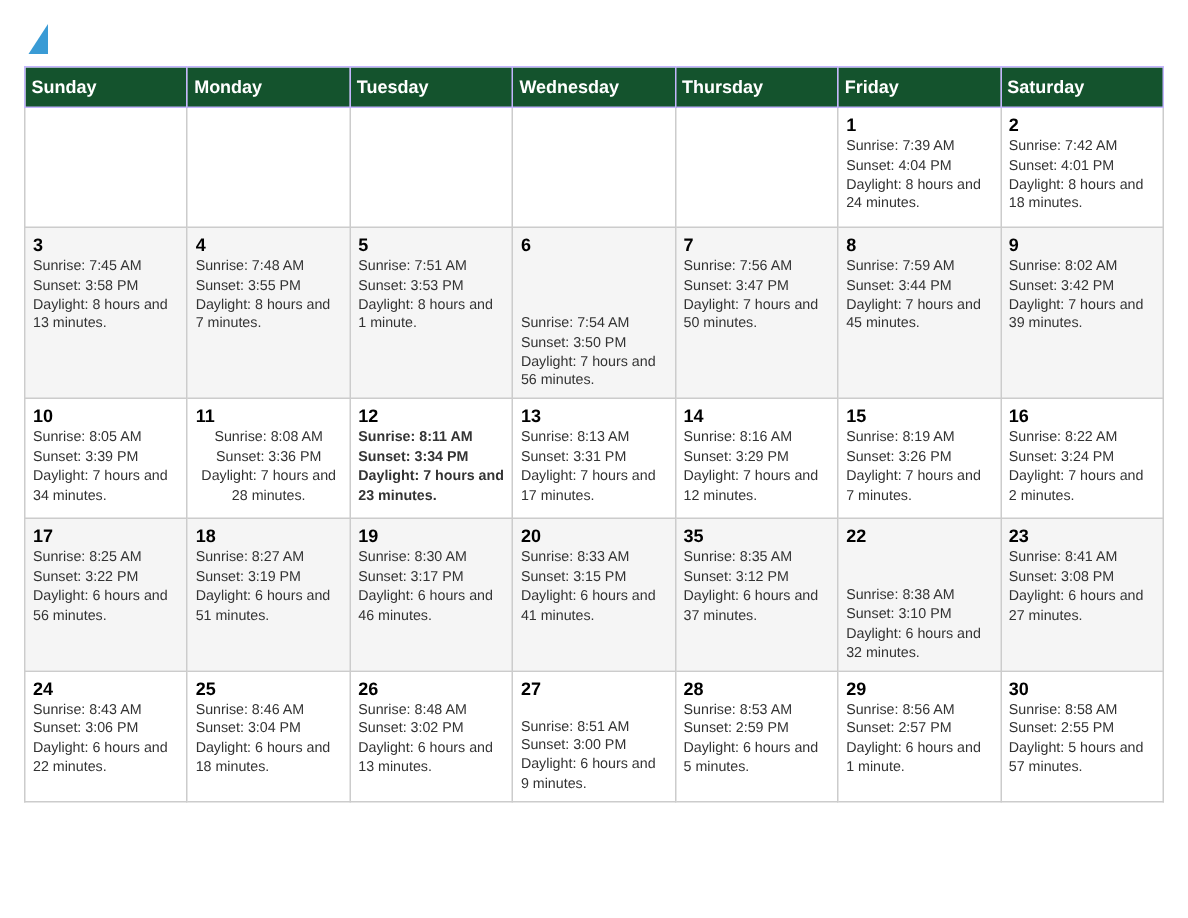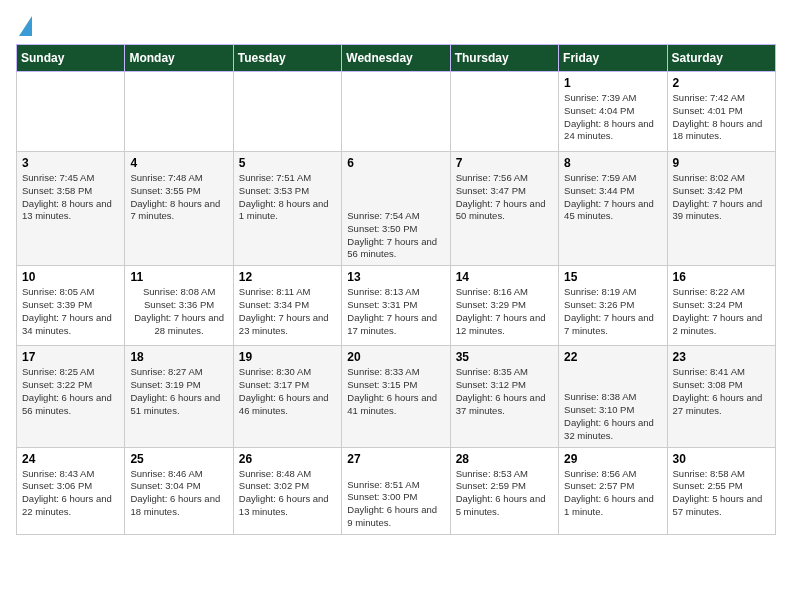--- a/index.html
+++ b/index.html
@@ -124,21 +124,21 @@
 Daylight: 7 hours and 34 minutes.</div>
           </td>
           <td>
             <span class="day-num">11</span>
             <div class="day-info" style="white-space: pre-line; text-align: center;">Sunrise: 8:08 AM
 Sunset: 3:36 PM
 Daylight: 7 hours and 28 minutes.</div>
           </td>
           <td>
             <span class="day-num">12</span>
-            <div class="day-info" style="white-space: pre-line;">Sunrise: 8:11 AM
+            <div class="day-info" style="white-space: pre-line; font-weight: bold;">Sunrise: 8:11 AM
 Sunset: 3:34 PM
 Daylight: 7 hours and 23 minutes.</div>
           </td>
           <td>
             <span class="day-num">13</span>
             <div class="day-info" style="white-space: pre-line;">Sunrise: 8:13 AM
 Sunset: 3:31 PM
 Daylight: 7 hours and 17 minutes.</div>
           </td>
           <td>

